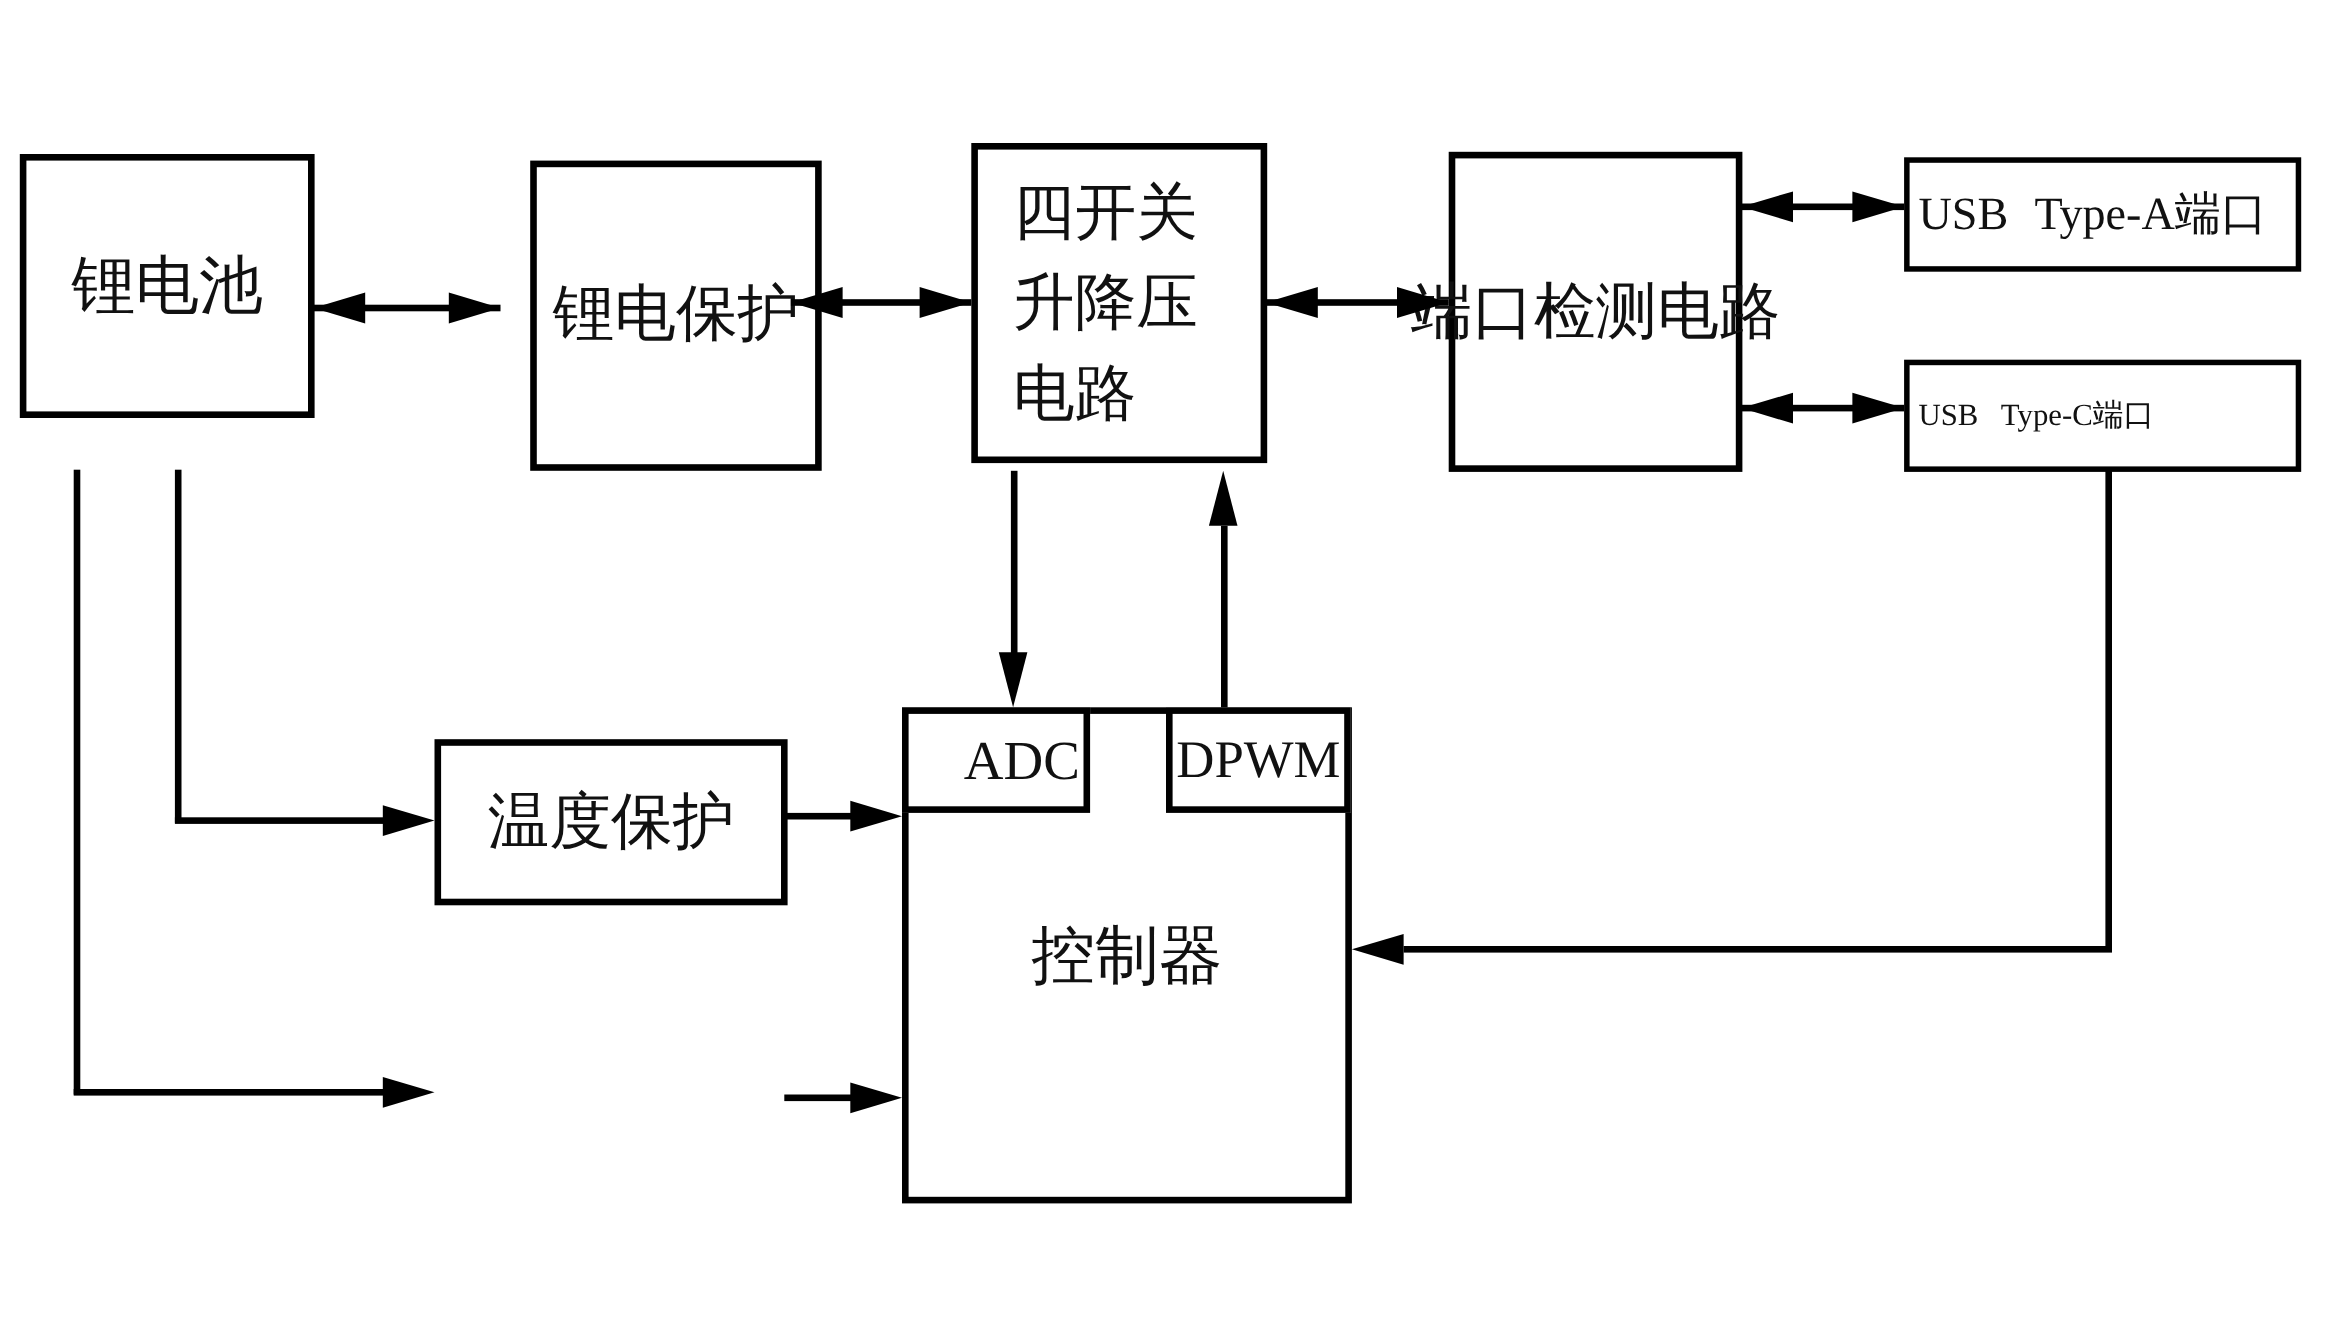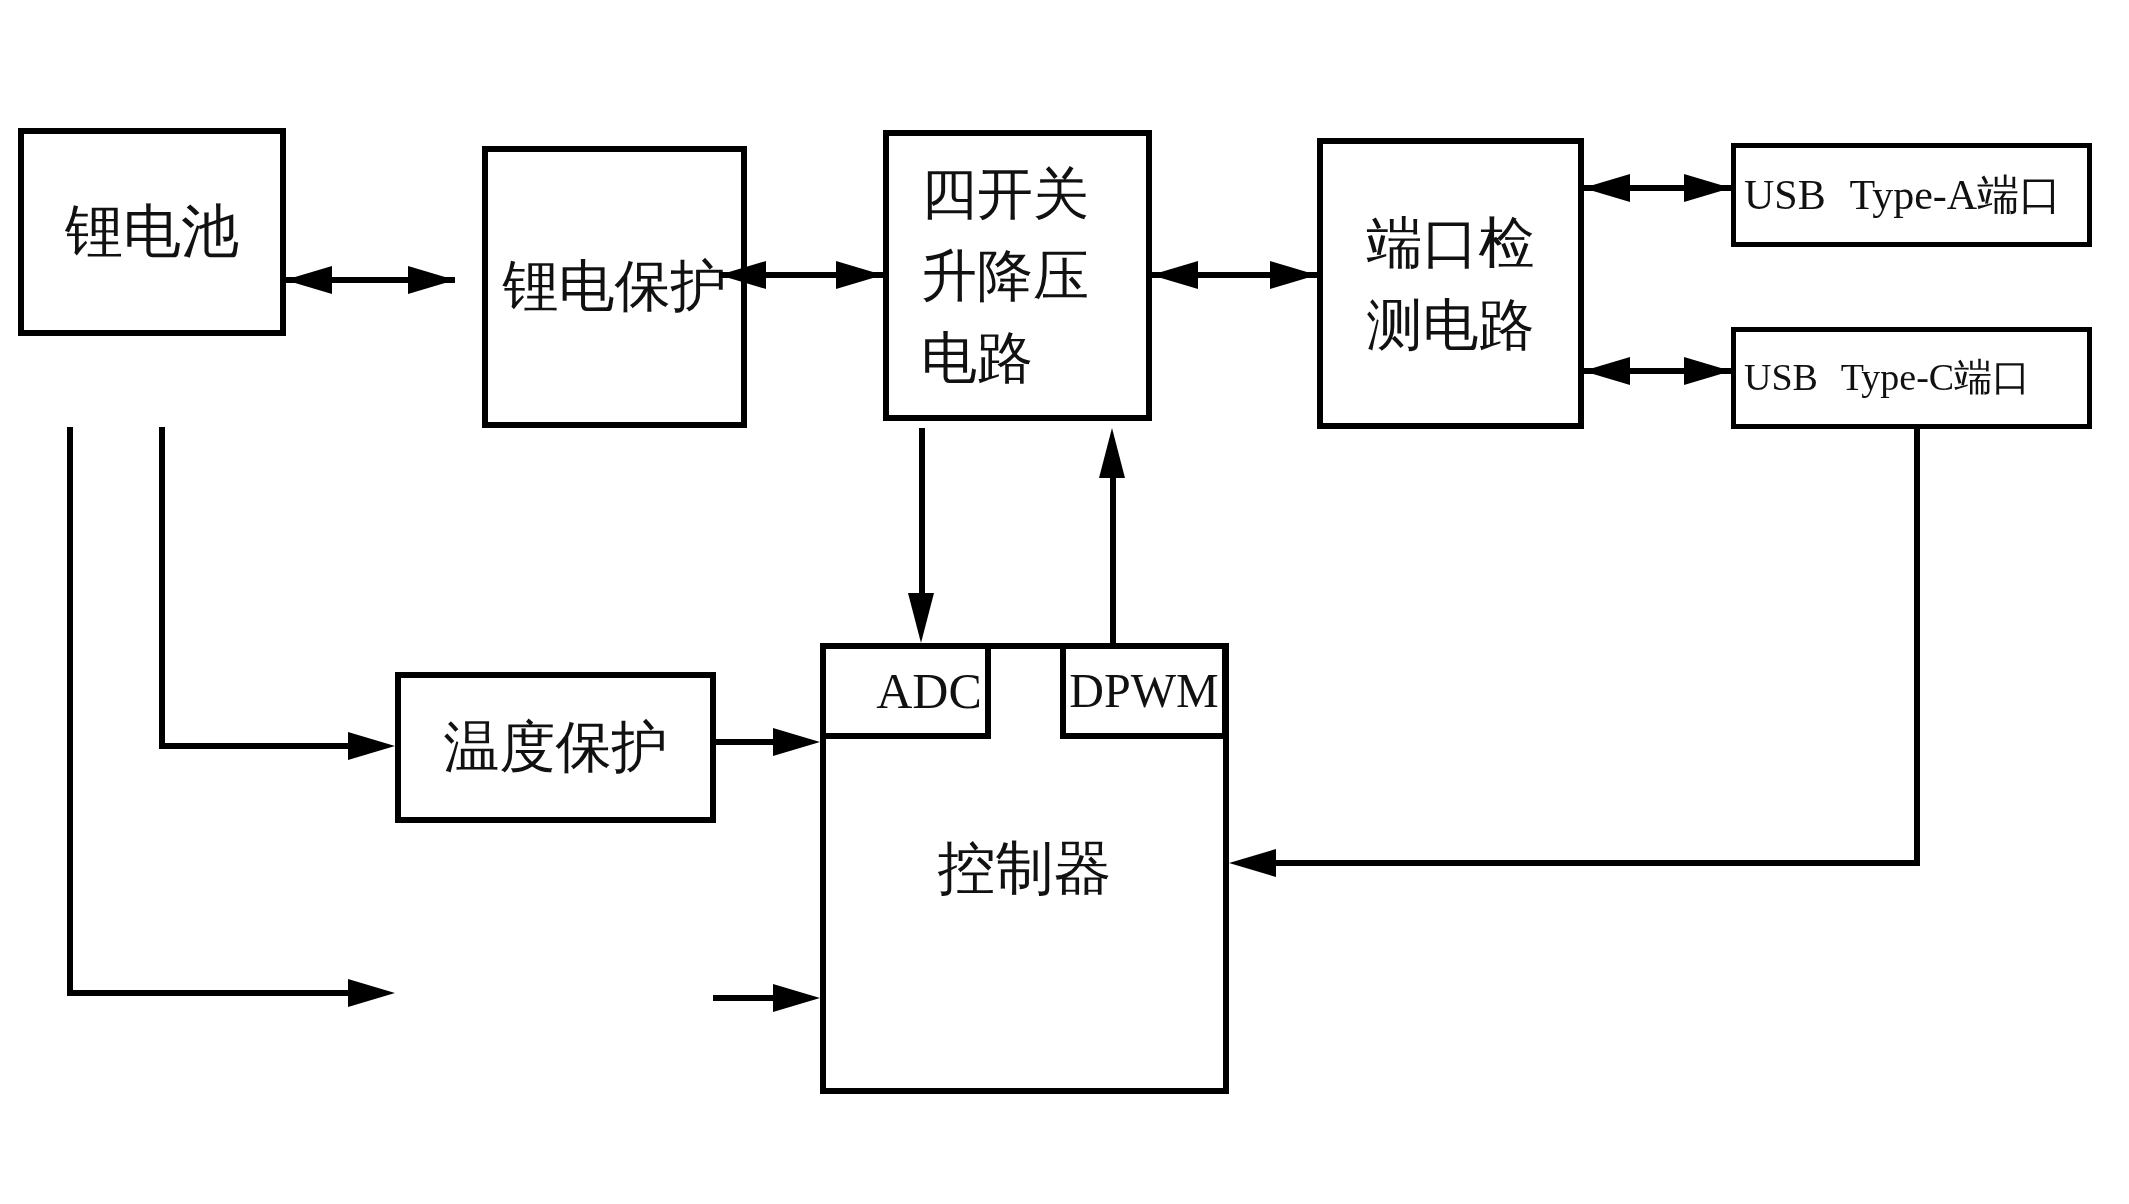--- a/index.html
+++ b/index.html
@@ -16,33 +16,33 @@
     box-sizing:border-box;
     background:#ffffff;
     border:6px solid #000;
     display:flex;
     align-items:center;
     justify-content:center;
     text-align:center;
   }
   .lbl{display:block;line-height:1.2;white-space:nowrap;}
 
-  #battery{left:18px;top:128px;width:268px;height:208px;font-size:58px;}
+  #battery{left:18px;top:140px;width:268px;height:240px;font-size:58px;}
   #protect{left:482px;top:146px;width:265px;height:282px;font-size:56px;}
   #buck{left:883px;top:130px;width:269px;height:291px;font-size:56px;
         justify-content:flex-start;padding-left:32px;}
   #buck .col{display:flex;flex-direction:column;align-items:flex-start;}
   #buck .lbl{line-height:82px;}
   #port{left:1317px;top:138px;width:267px;height:291px;font-size:56px;}
-  #port .col{display:flex;flex-direction:column;align-items:center;}
+  #port .col{display:flex;flex-direction:row;align-items:center;}
   #port .lbl{line-height:82px;}
   #usba{left:1731px;top:143px;width:361px;height:104px;border-width:5px;
         font-size:42px;word-spacing:14px;justify-content:flex-start;padding-left:8px;}
   #usbc{left:1731px;top:327px;width:361px;height:102px;border-width:5px;
-        font-size:38px;word-spacing:14px;justify-content:flex-start;padding-left:8px;}
+        font-size:28px;word-spacing:14px;justify-content:flex-start;padding-left:8px;}
   #temp{left:395px;top:672px;width:321px;height:151px;font-size:56px;}
   #aux{left:395px;top:922px;width:319px;height:151px;font-size:56px;}
   #ctrl{left:820px;top:643px;width:409px;height:451px;font-size:58px;}
   #adc{left:820px;top:643px;width:171px;height:96px;font-size:50px;padding-left:47px;}
   #dpwm{left:1060px;top:643px;width:168px;height:96px;font-size:48px;}
 
   .seg{position:absolute;background:#000;}
   .ah{position:absolute;width:0;height:0;}
   .ah-r{border-top:14px solid transparent;border-bottom:14px solid transparent;border-left:47px solid #000;}
   .ah-l{border-top:14px solid transparent;border-bottom:14px solid transparent;border-right:47px solid #000;}

